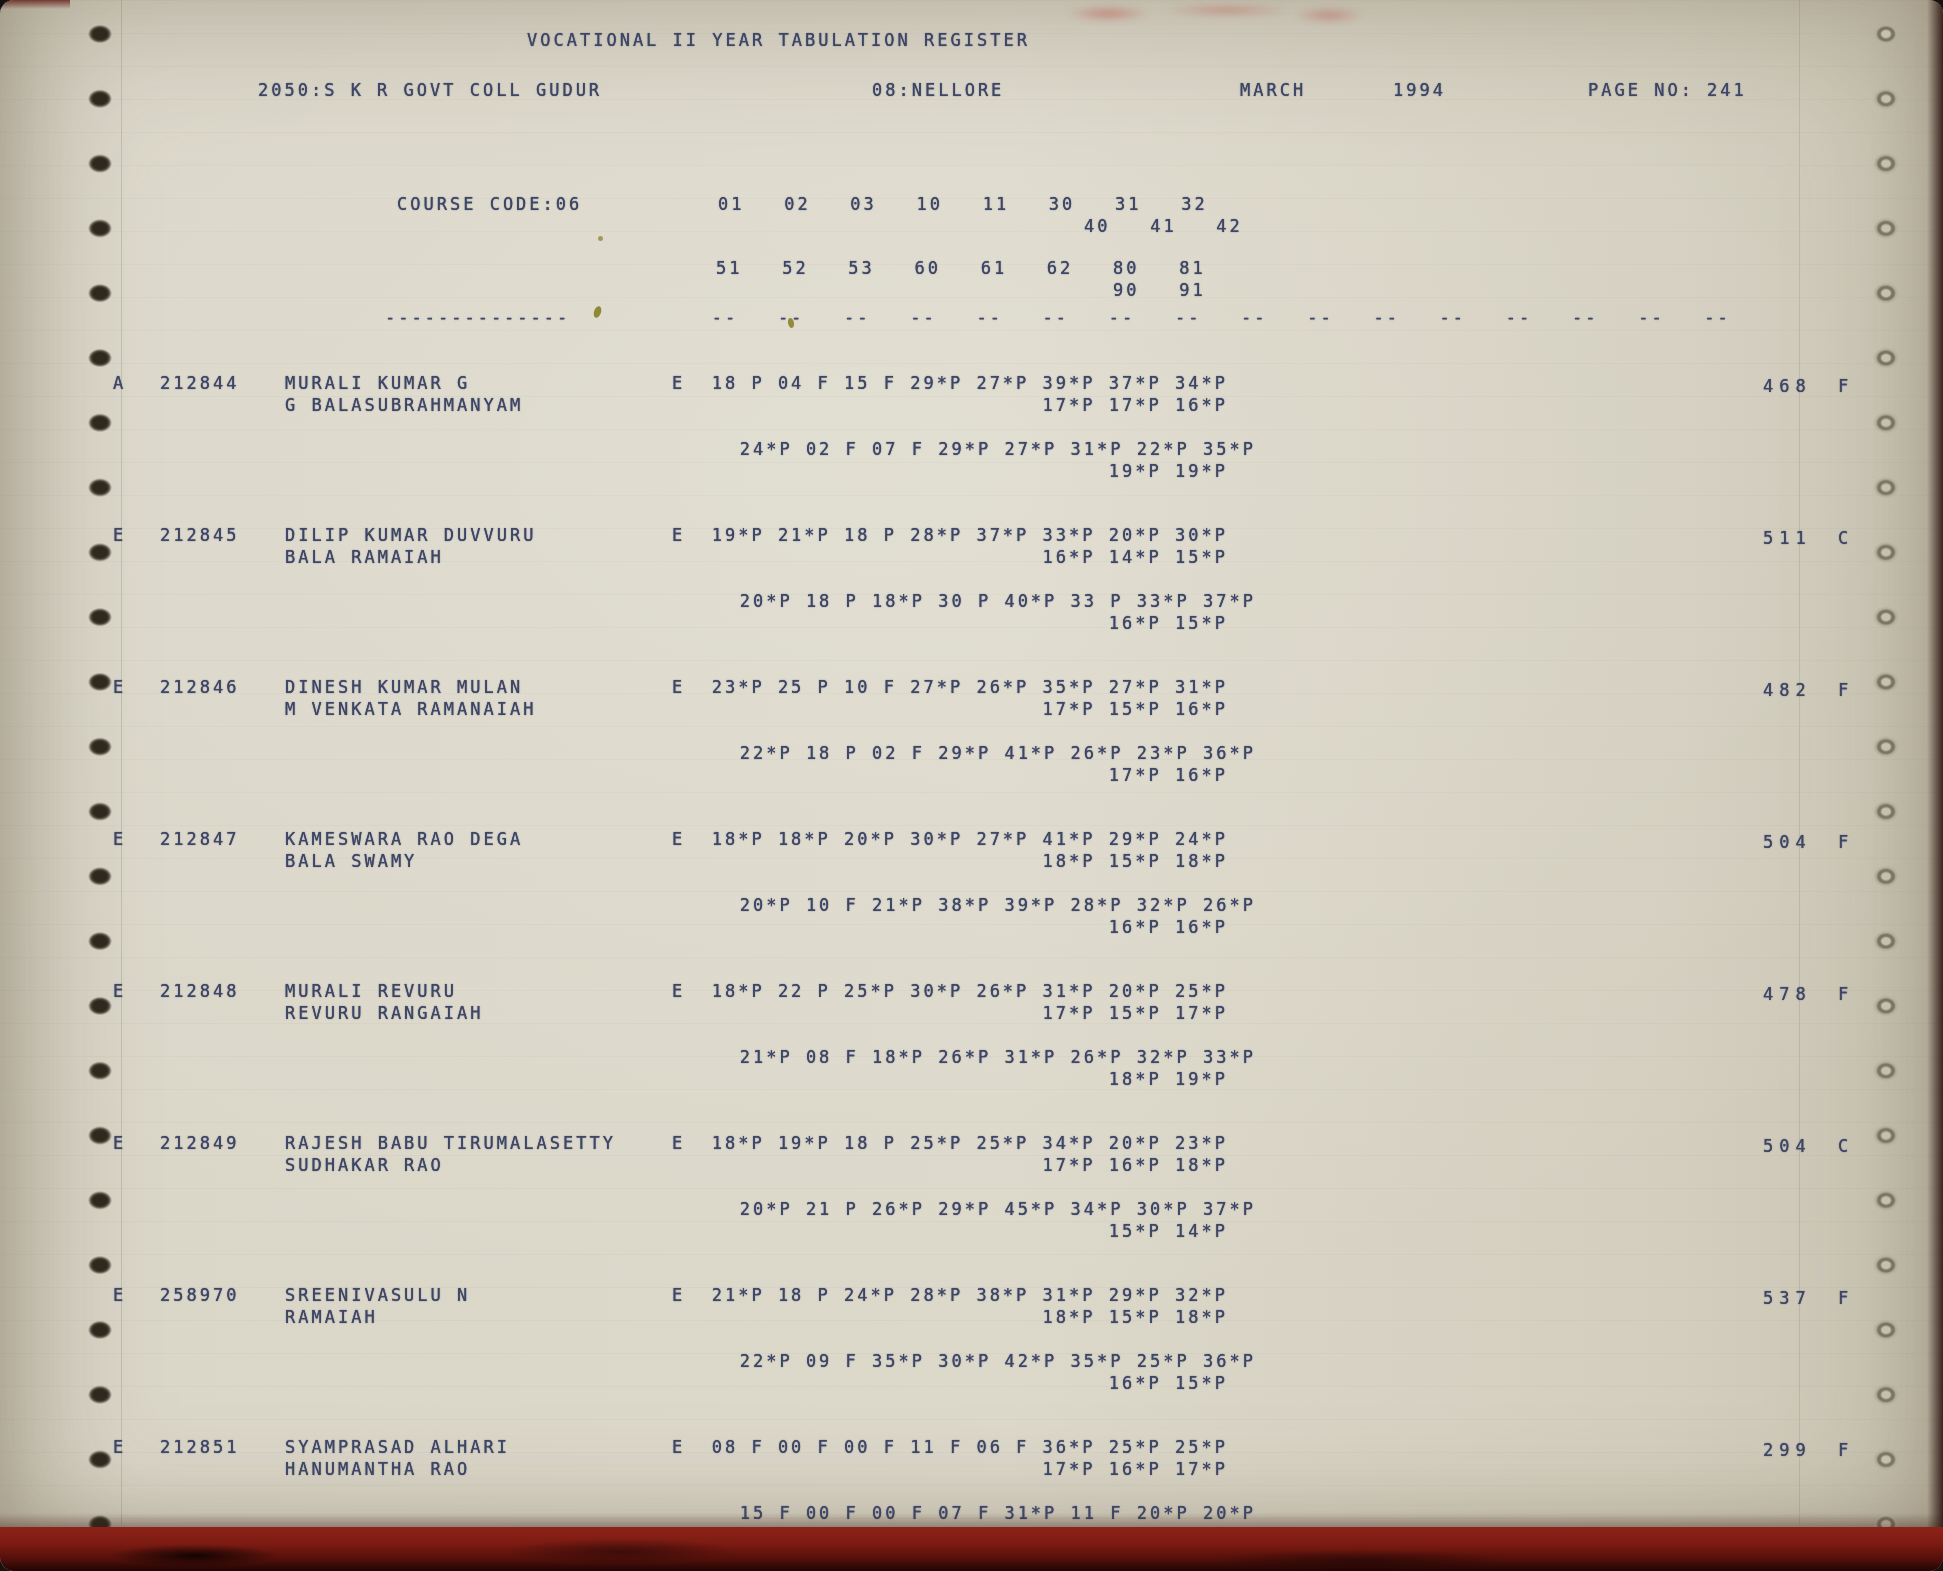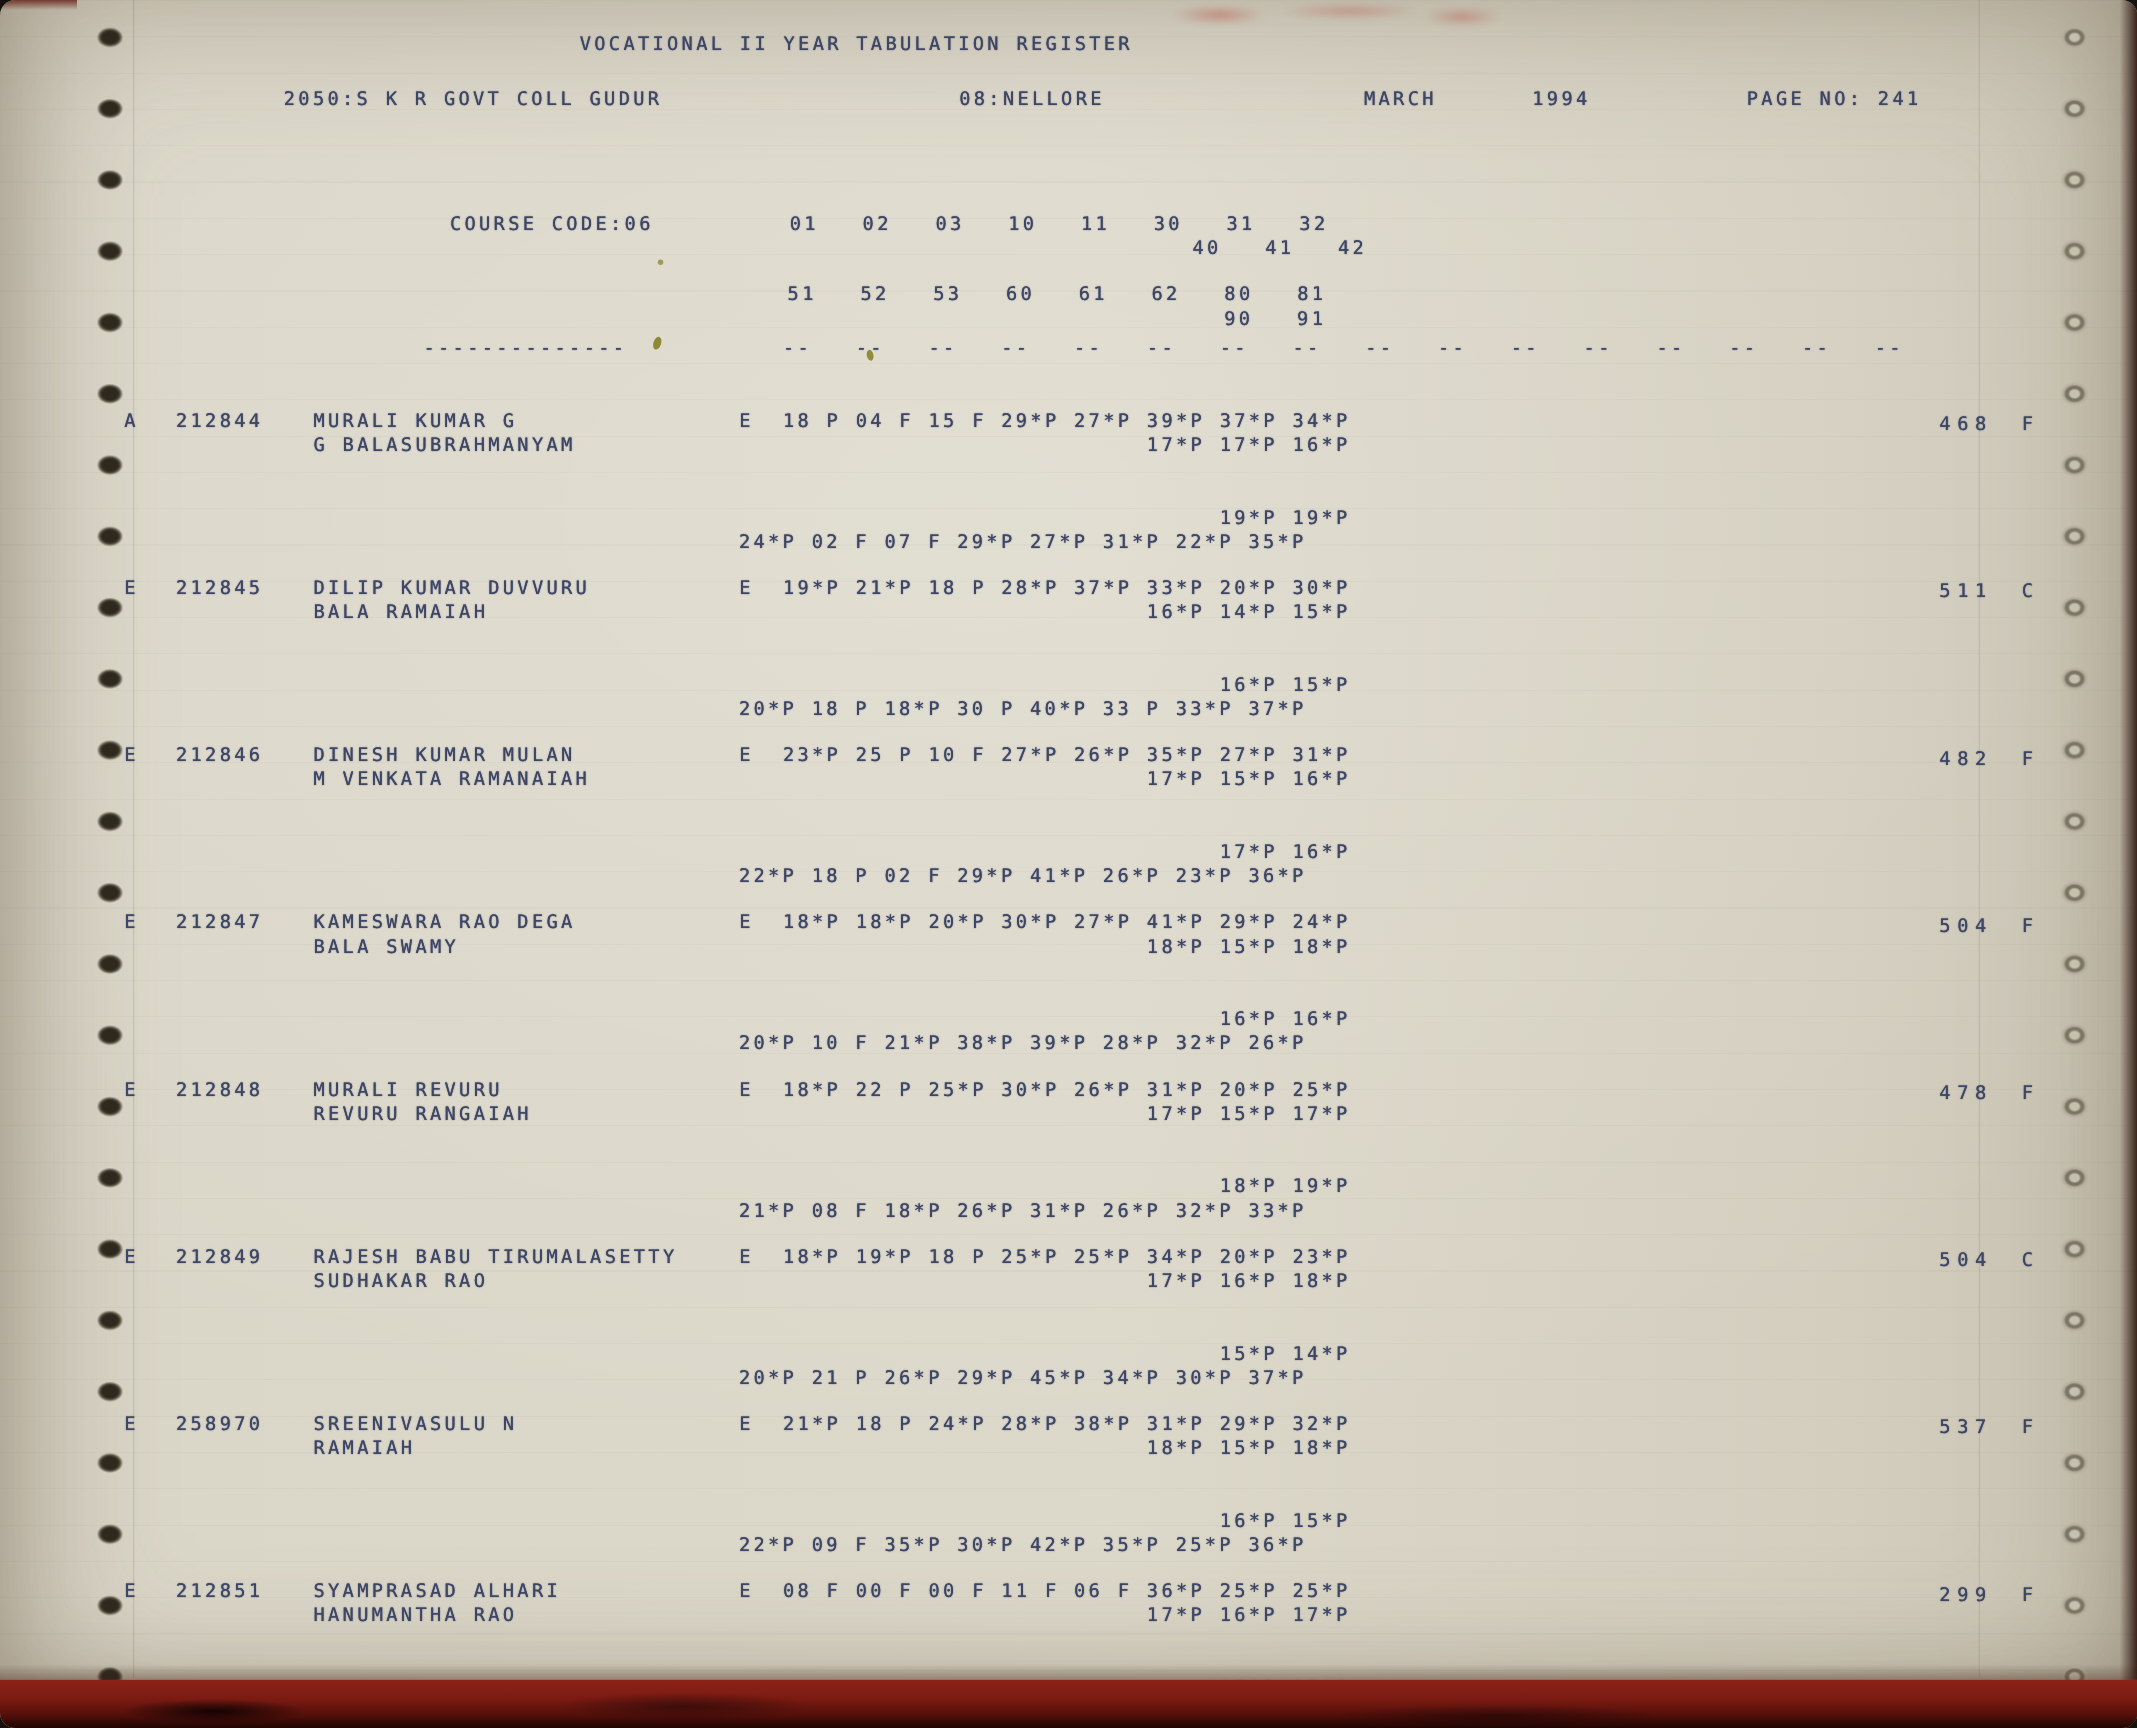--- a/index.html
+++ b/index.html
@@ -50,37 +50,37 @@
   .sp3{left:598px;top:236px;width:5px;height:5px;background:#a09a55;}
   
   .t{position:absolute;white-space:pre;color:#3e4666;font-size:17px;line-height:20px;
      letter-spacing:3px;text-shadow:0 0 0.7px #3e4666,0 0 1.6px rgba(62,70,102,0.35);}
   .hdr-title{left:527px;top:30px;}
   .hdr-college{left:258px;top:80px;}
   .hdr-district{left:872px;top:80px;}
   .hdr-month{left:1240px;top:80px;}
   .hdr-year{left:1393px;top:80px;text-align:right;}
   .hdr-page{left:1588px;top:80px;}
-  .course-label{left:397px;top:194px;margin-left:12px;}
+  .course-label{left:397px;top:194px;}
   .codes-r1{left:718px;top:194px;}
   .codes-r1b{left:1049px;top:216px;margin-left:35px;}
   .codes-r2{left:716px;top:258px;}
   .codes-r2b{left:1113px;top:280px;}
   .sep-left{left:385px;top:307px;}
   .sep-right{left:672px;top:307px;}
   
   .records{position:absolute;left:0;top:373px;right:0;}
   .record{position:relative;height:152px;}
   .record .status{left:113px;top:0;}
   .record .regno{left:160px;top:0;}
   .record .name1{left:285px;top:0;}
   .record .name2{left:285px;top:22px;}
   .record .m1{left:672px;top:0;}
   .record .m2{left:672px;top:22px;}
-  .record .m3{left:632px;top:66px;margin-top:44px;}
+  .record .m3{left:700px;top:66px;}
   .record .m4{left:672px;top:88px;}
   .record .total{left:1763px;top:3px;letter-spacing:6px;}
   .record .result{left:1838px;top:3px;}
 </style>
 </head>
 <body>
 
 <div class="stage">
   <div class="paper"></div>
   <div class="crease c1"></div>

